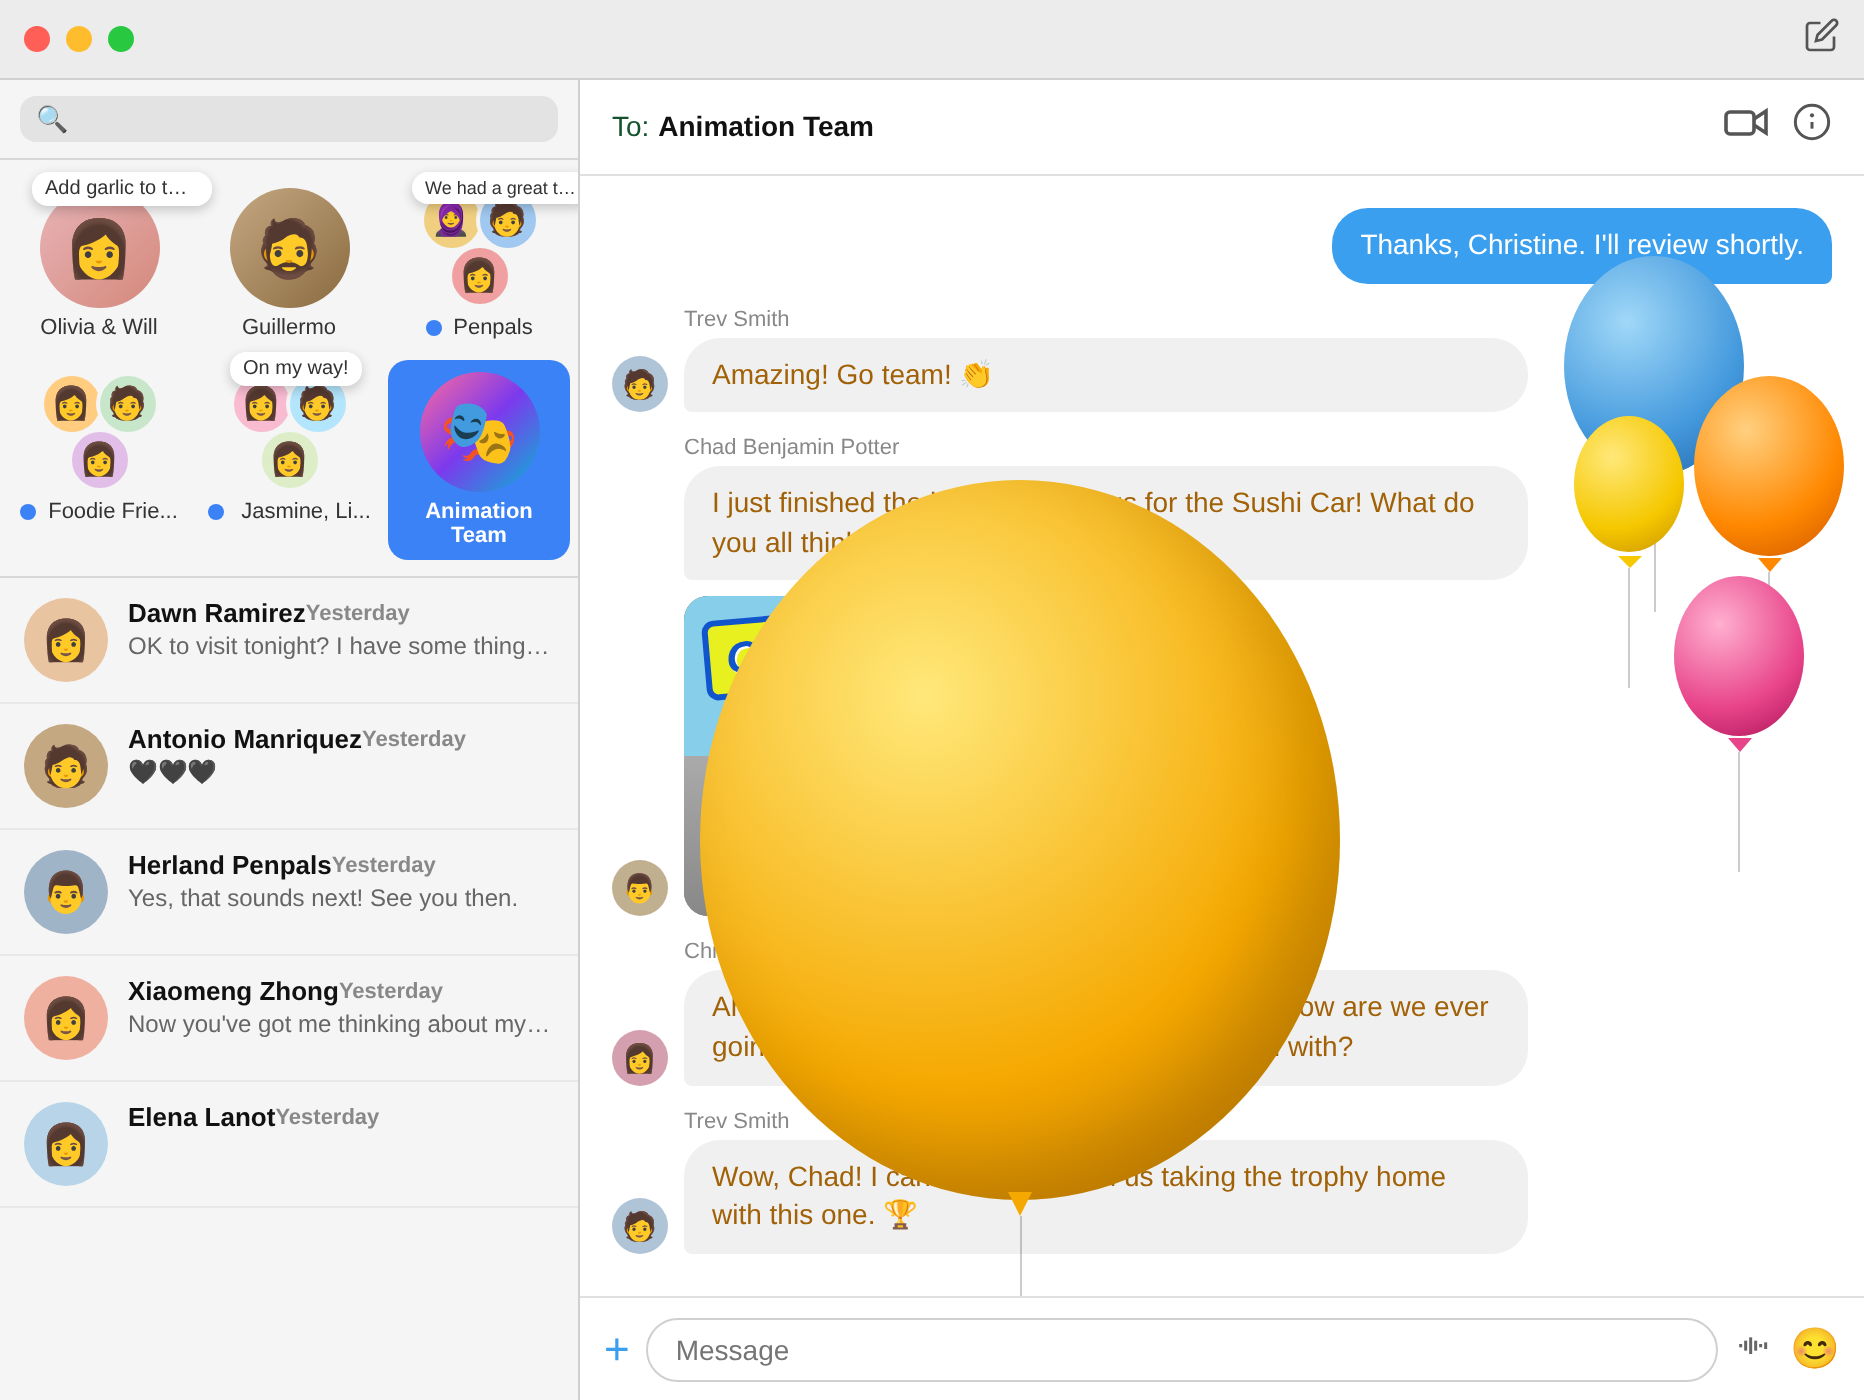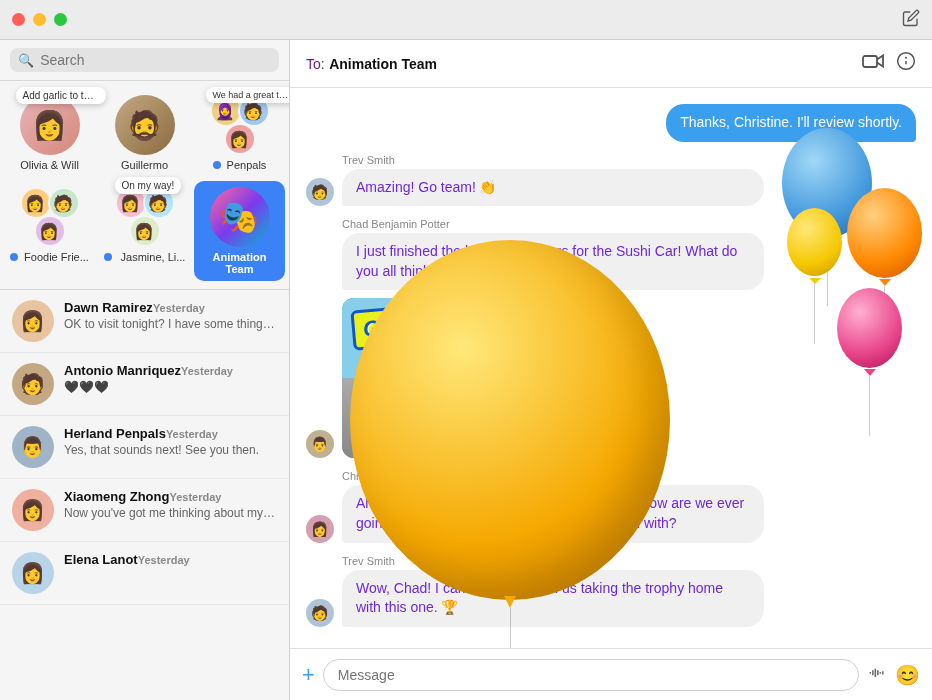--- a/index.html
+++ b/index.html
@@ -225,21 +225,21 @@
       height: 48px;
       background: white;
       border-bottom: 1px solid #e0e0e0;
       display: flex;
       align-items: center;
       justify-content: space-between;
       padding: 0 16px;
     }
     .chat-to {
       font-size: 14px;
-      color: #701a75;
+      color: #14532d;
     }
     .chat-to-name {
       font-size: 14px;
       font-weight: 600;
       color: #111;
     }
     .chat-header-actions {
       display: flex;
       gap: 12px;
     }
@@ -301,21 +301,21 @@
       overflow: hidden;
     }
     .msg-block { flex: 1; }
     .msg-sender {
       font-size: 11px;
       color: #888;
       margin-bottom: 3px;
     }
     .bubble-recv {
       background: #f0f0f0;
-      color: #6d28d9;
+      color: #a16207;
       border-radius: 18px 18px 18px 4px;
       padding: 9px 14px;
       font-size: 14px;
       line-height: 1.4;
     }
 
     
     .img-msg {
       border-radius: 12px;
       overflow: hidden;
@@ -565,21 +565,20 @@
   </button>
 </div>
 
 <div class="app-body">
 
   <div class="sidebar">
 
     <div class="search-bar">
       <div class="search-input-wrapper">
         <span class="search-icon">🔍</span>
-        <input class="search-input" type="text" placeholder="Search" style="">
       </div>
     </div>
 
     <div class="pinned-section">
 
       <div class="pinned-item">
         <div class="avatar-wrapper">
           <div class="avatar-circle" style="background: linear-gradient(135deg, #e8b4b8, #d4887a);">
             <span style="font-size:28px">👩</span>
           </div>

